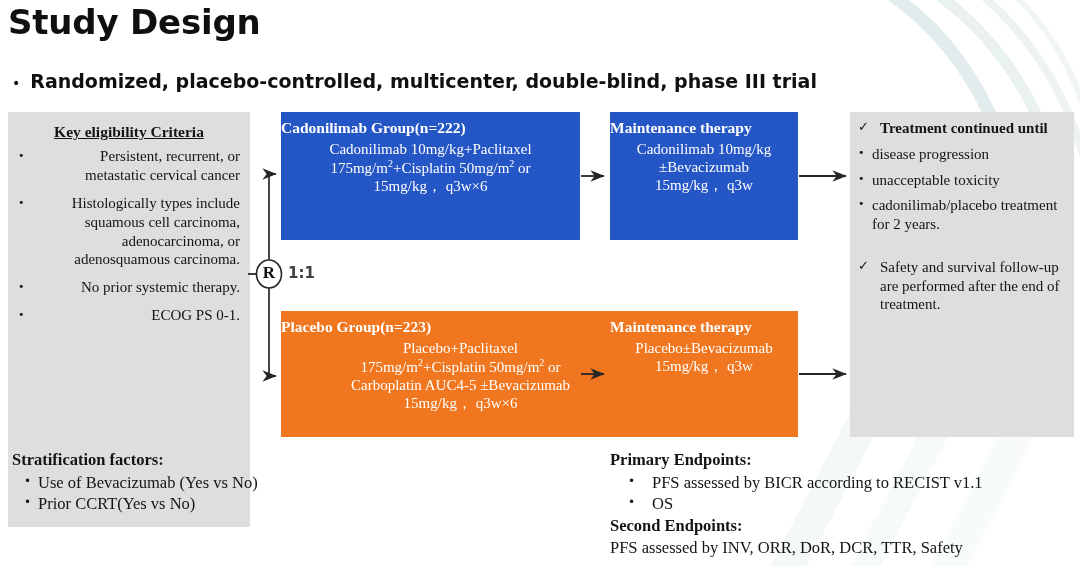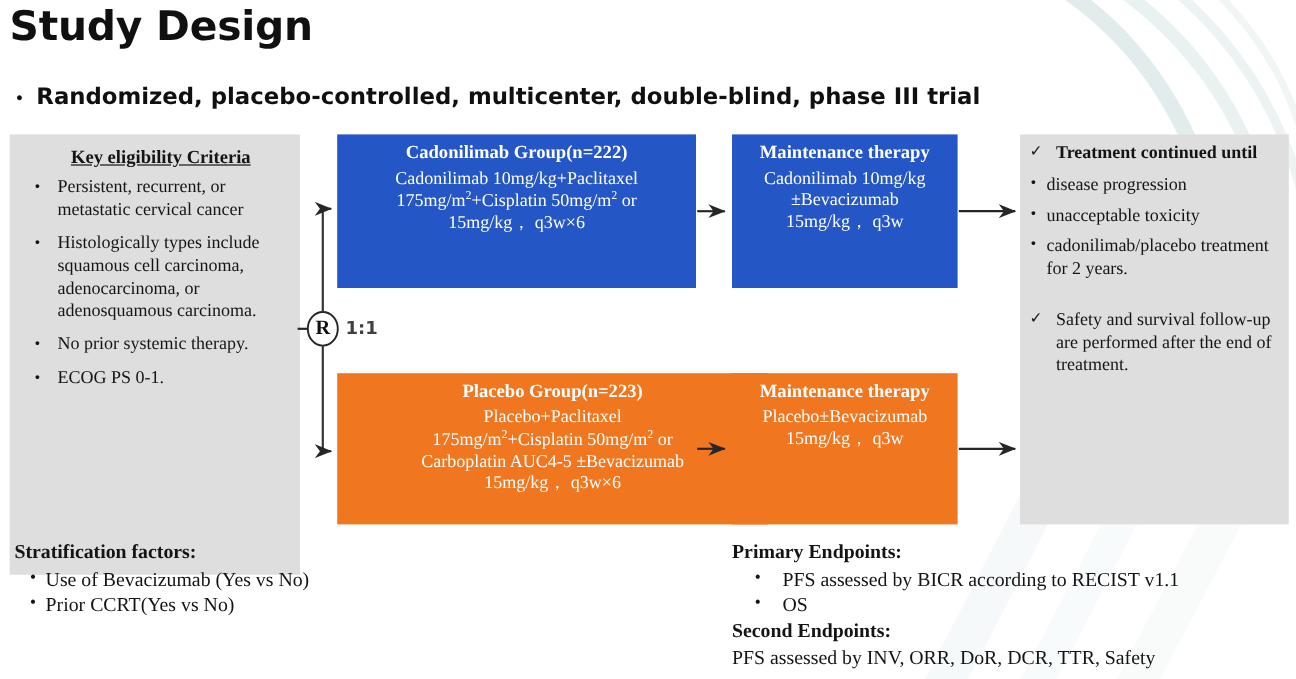--- a/index.html
+++ b/index.html
@@ -79,22 +79,22 @@
   .box-orange {
     background: #f0771f;
     color: #ffffff;
   }
 
   
   #eligibility {
     left: 8px;
     top: 112px;
     width: 242px;
-    height: 367px;
-    padding: 8px 10px 0 20px;
+    height: 415px;
+    padding: 8px 10px 0 10px;
   }
   .elig-head {
     text-align: center;
     font-weight: bold;
     font-size: 15.5px;
     text-decoration: underline;
     margin: 3px 0 6px 0;
     color: #141414;
   }
   .elig-list {
@@ -109,27 +109,27 @@
     margin-bottom: 9px;
     color: #141414;
   }
   .elig-item .bullet {
     width: 20px;
     flex: 0 0 20px;
     font-family: "DejaVu Sans", sans-serif;
     font-size: 11px;
     line-height: 1.6;
   }
-  .elig-item .txt { flex: 1; }
+  .elig-item .txt { flex: 1; text-align: right; }
 
   
   .tx-title {
     font-weight: bold;
     font-size: 15.5px;
-    text-align: center;
+    text-align: left;
     margin: 7px 0 3px 0;
   }
   .tx-body {
     font-size: 15px;
     line-height: 1.21;
     text-align: center;
     padding: 0 6px 4px 6px;
   }
   .tx-body sup { font-size: 10px; vertical-align: super; }
 

